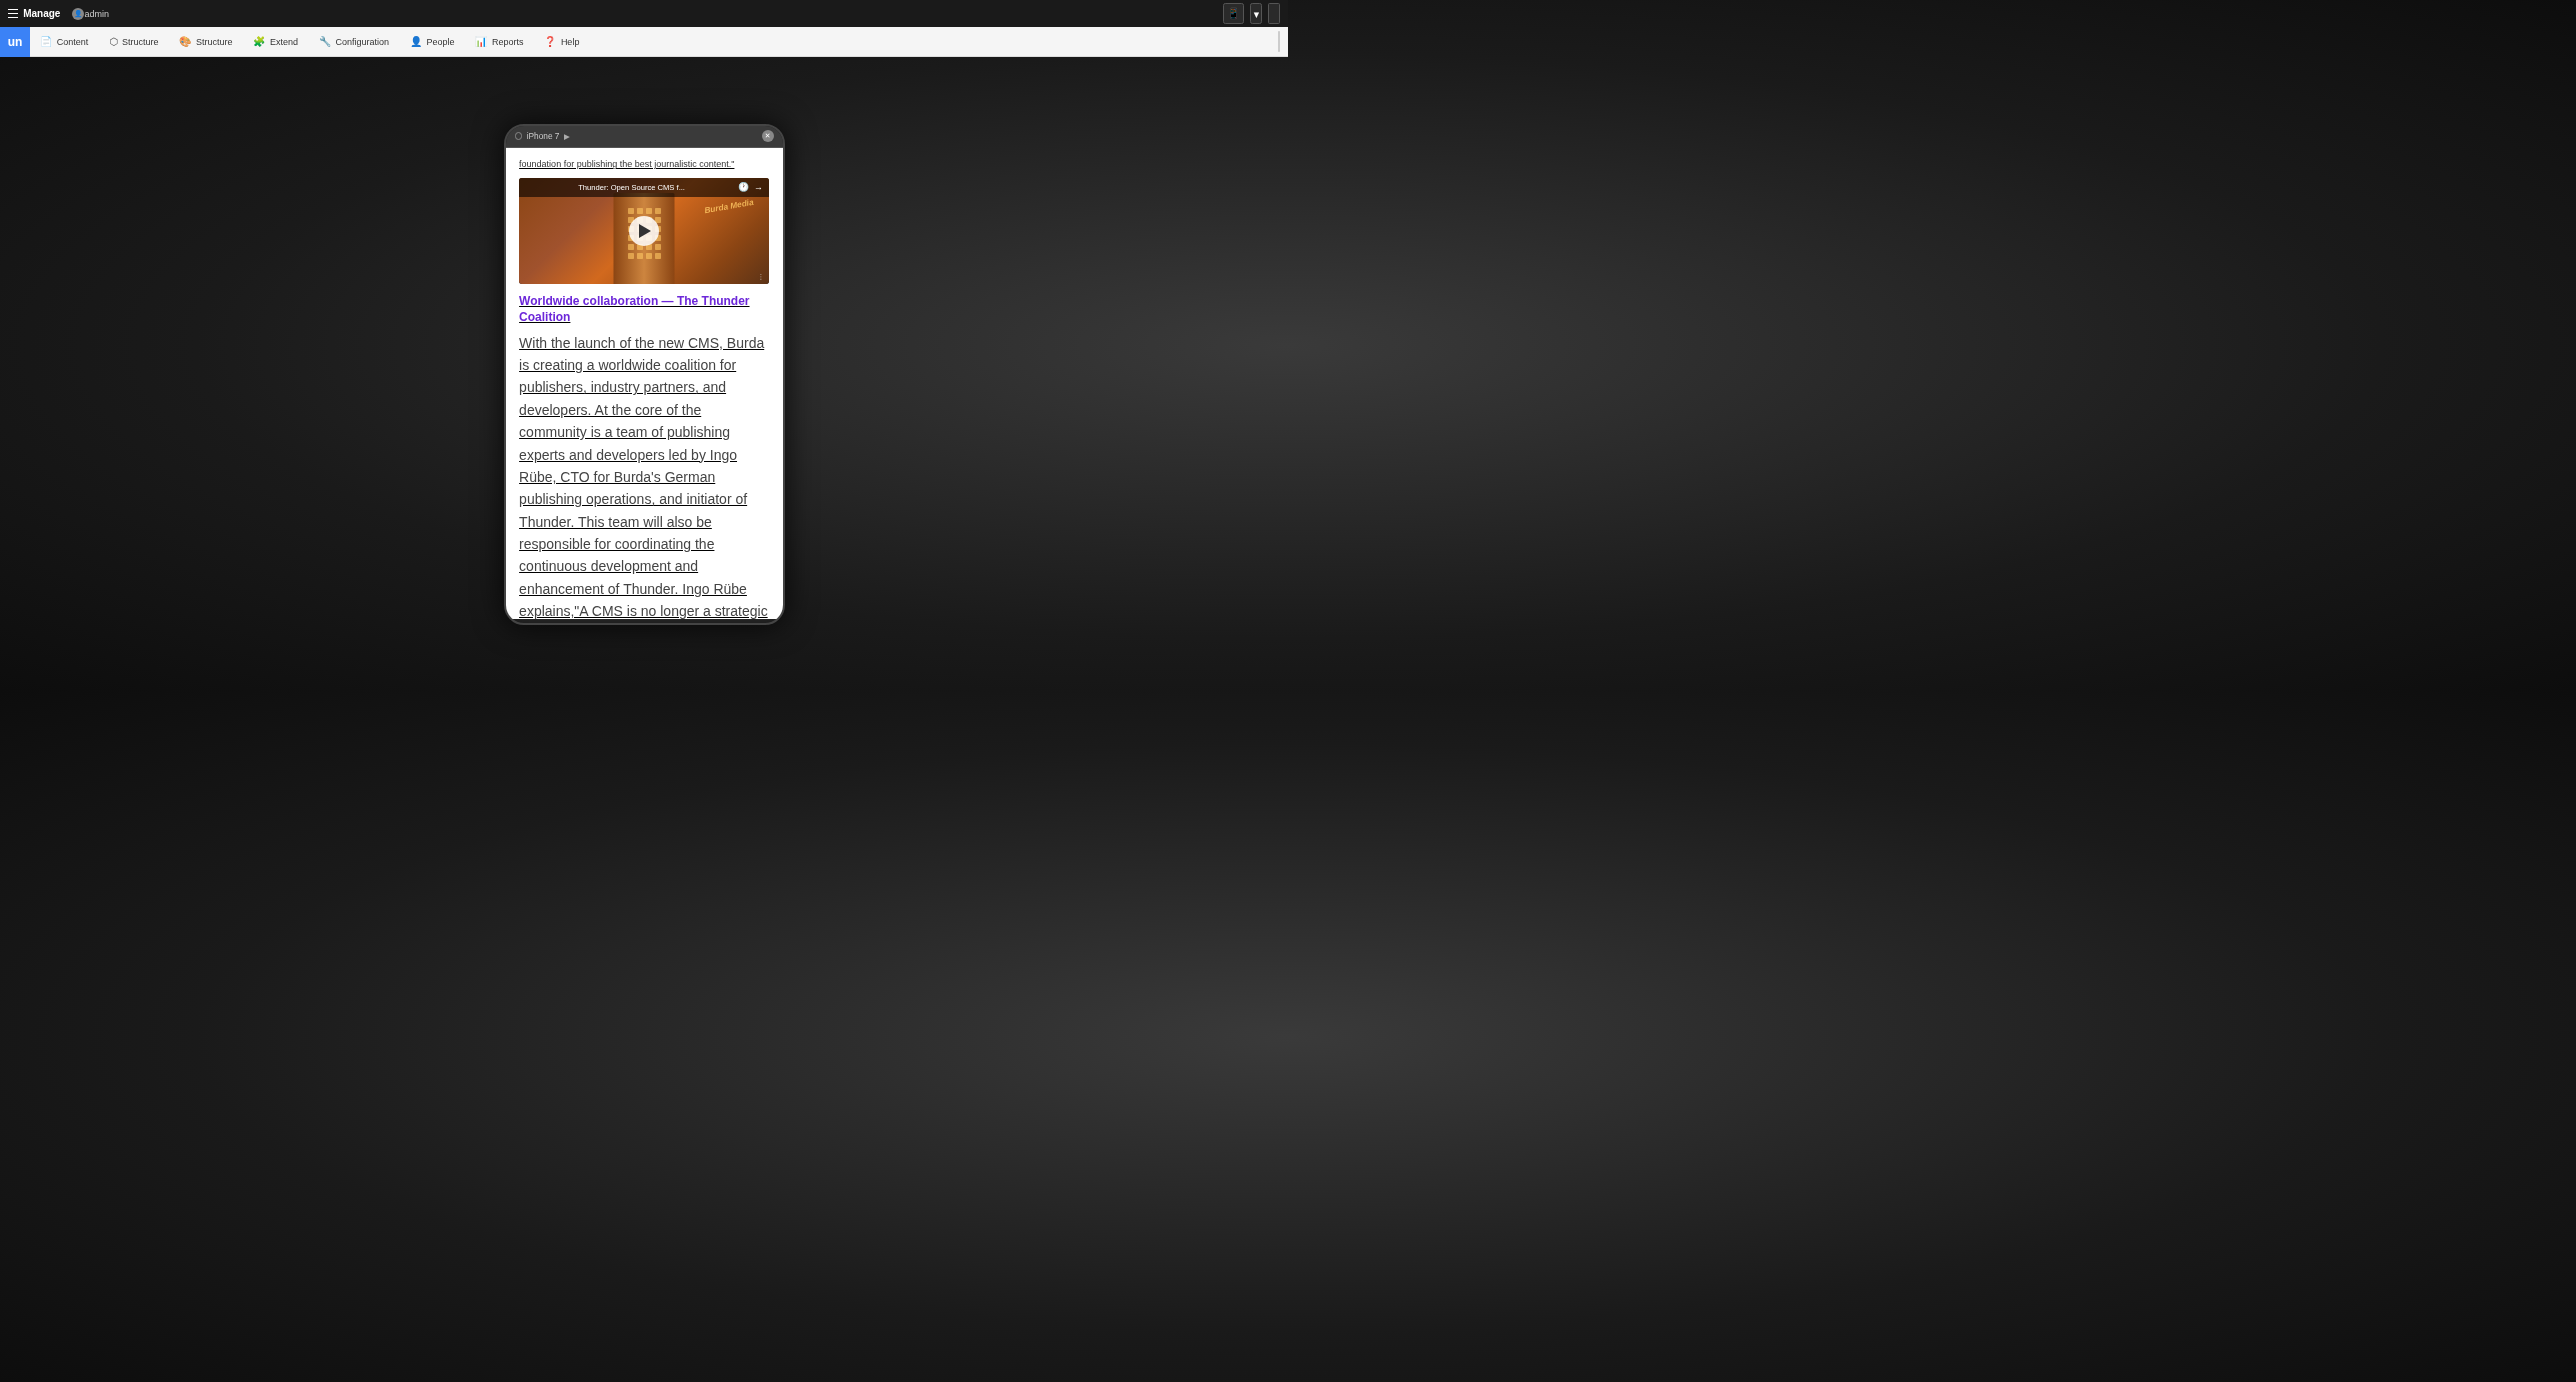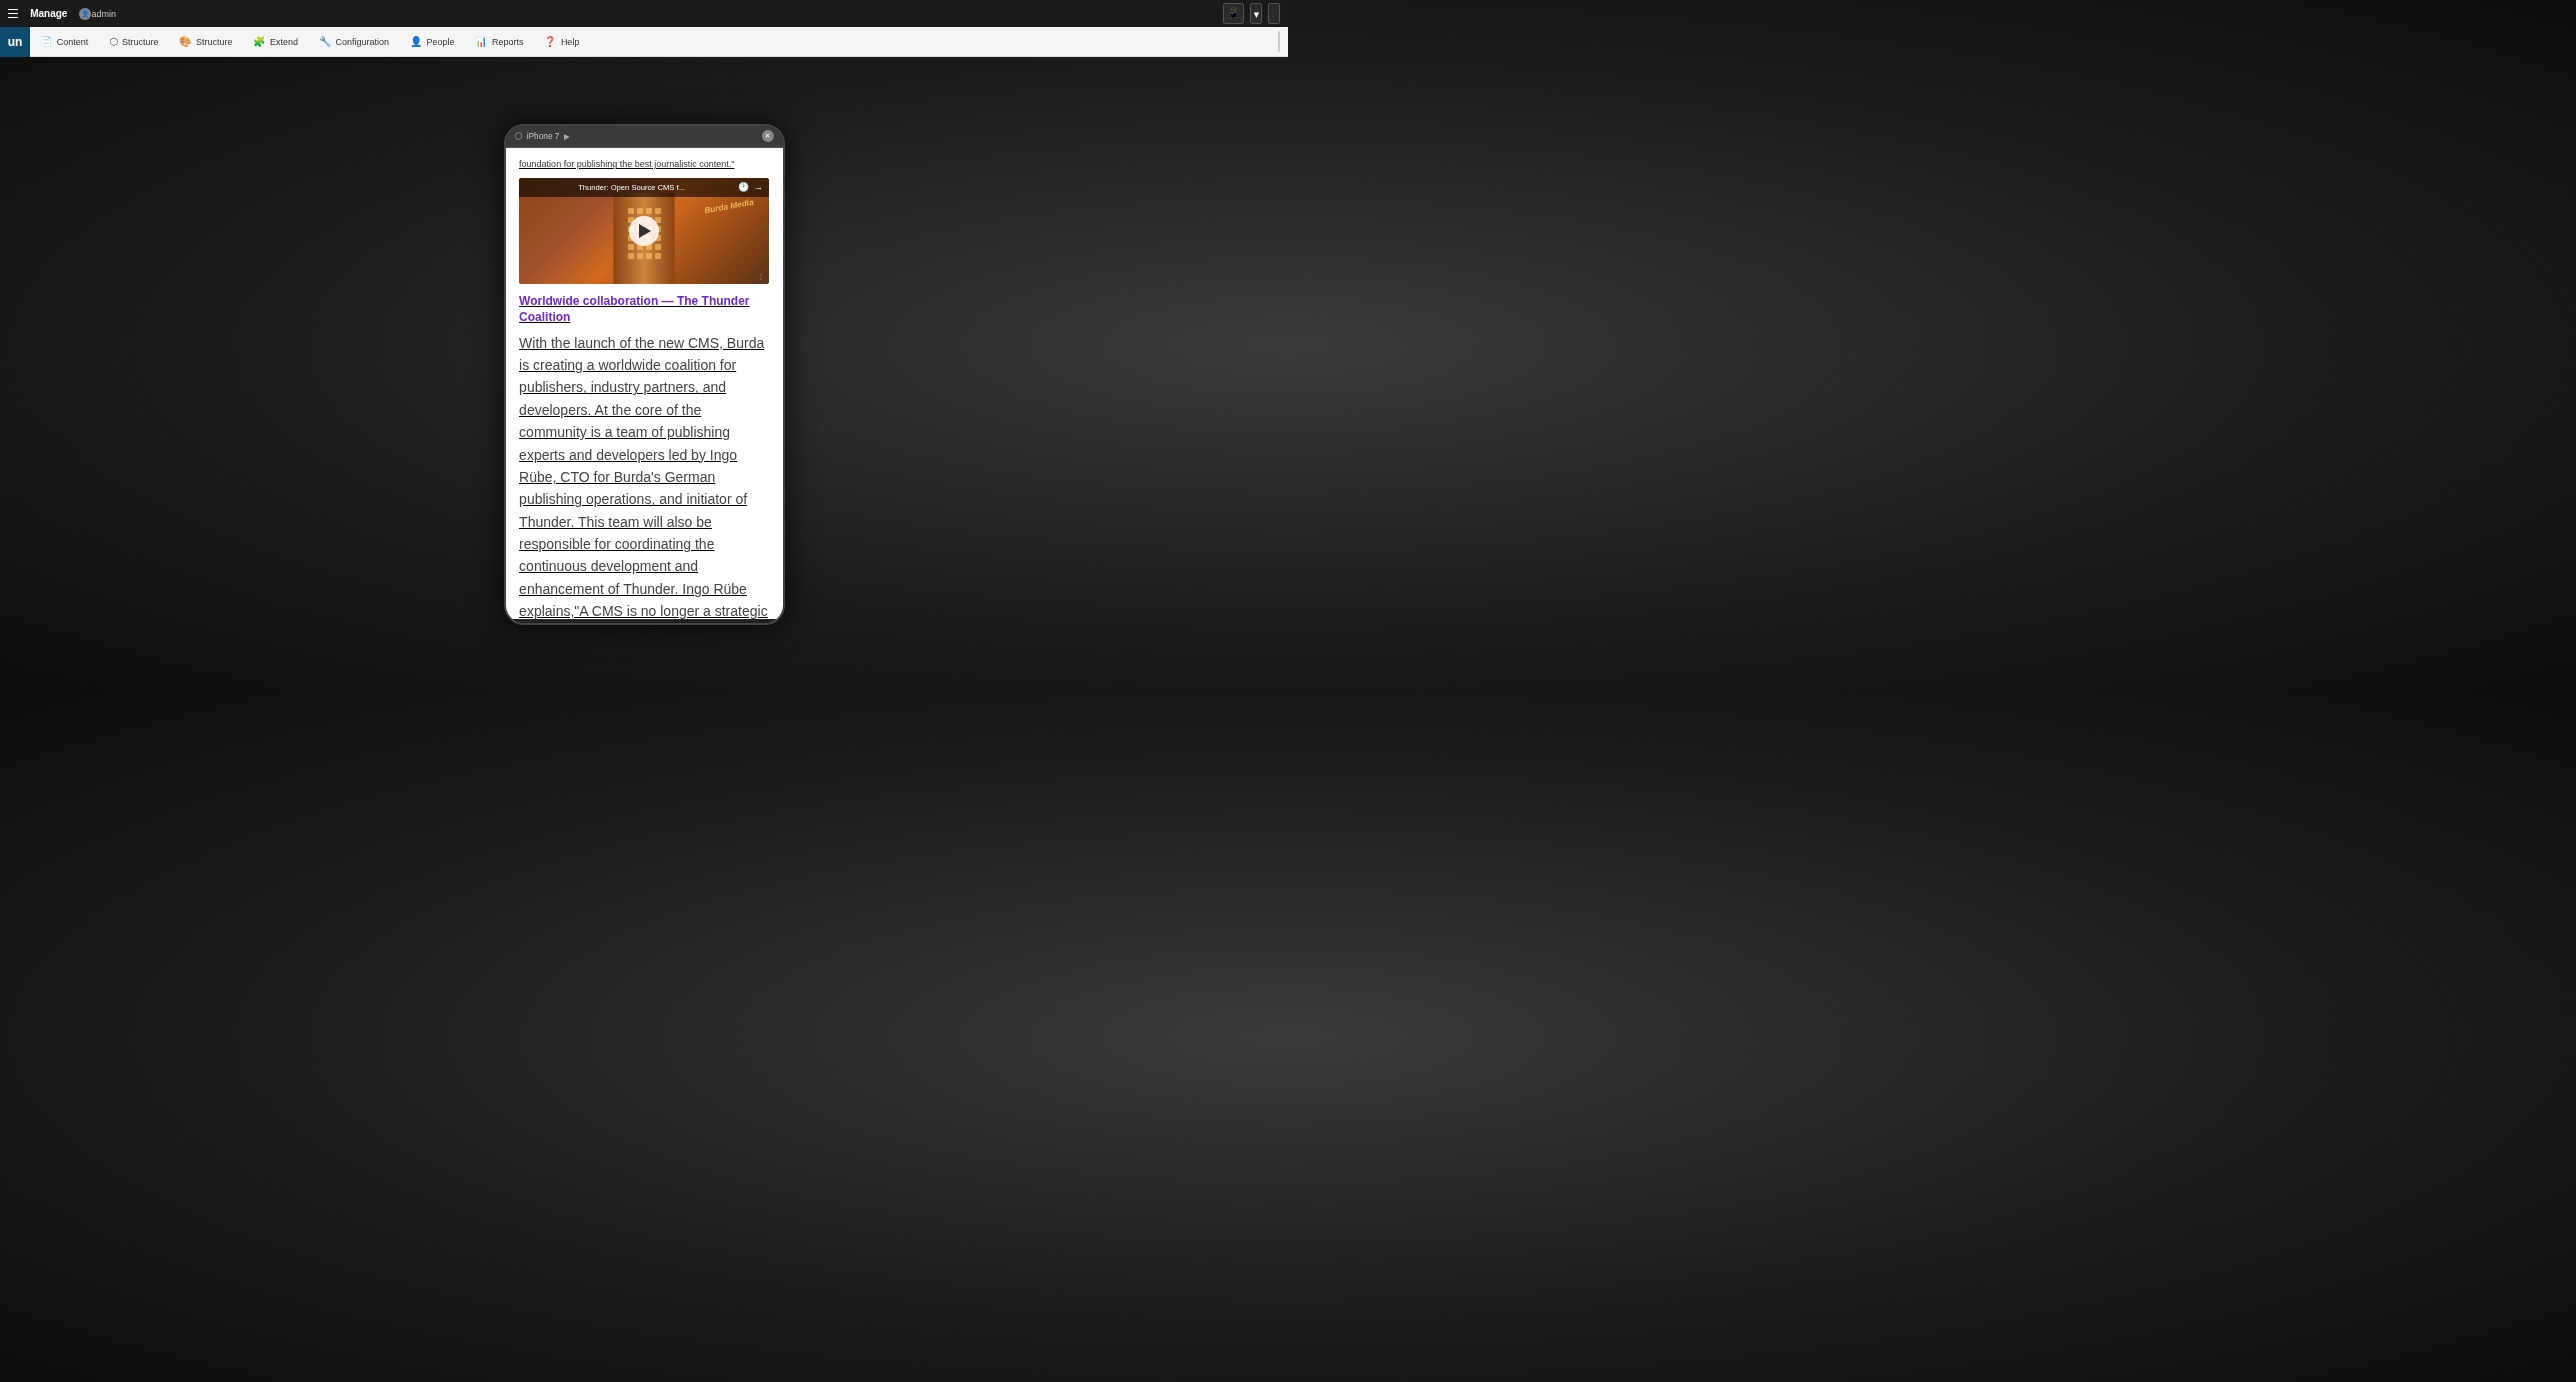--- a/index.html
+++ b/index.html
@@ -17,21 +17,21 @@
       align-items: center;
       height: 27px;
       background: #1a1a1a;
       color: #fff;
       padding: 0 7.6px;
       gap: 12px;
     }
     .top-bar-manage {
       display: flex;
       align-items: center;
-      gap: 12px;
+      gap: 5px;
       font-size: 10px;
       font-weight: bold;
       color: #fff;
     }
     .hamburger-icon {
       display: flex;
       flex-direction: column;
       gap: 2.3px;
       cursor: pointer;
     }
@@ -92,21 +92,21 @@
       display: flex;
       align-items: center;
       height: 30px;
       background: #f5f5f5;
       border-bottom: 0.8px solid #ddd;
       padding: 0 0;
     }
     .un-logo {
       width: 30px;
       height: 30px;
-      background: #0c4a6e;
+      background: #3b82f6;
       display: flex;
       align-items: center;
       justify-content: center;
       font-size: 12px;
       font-weight: bold;
       color: #fff;
       flex-shrink: 0;
     }
     .nav-items {
       display: flex;

